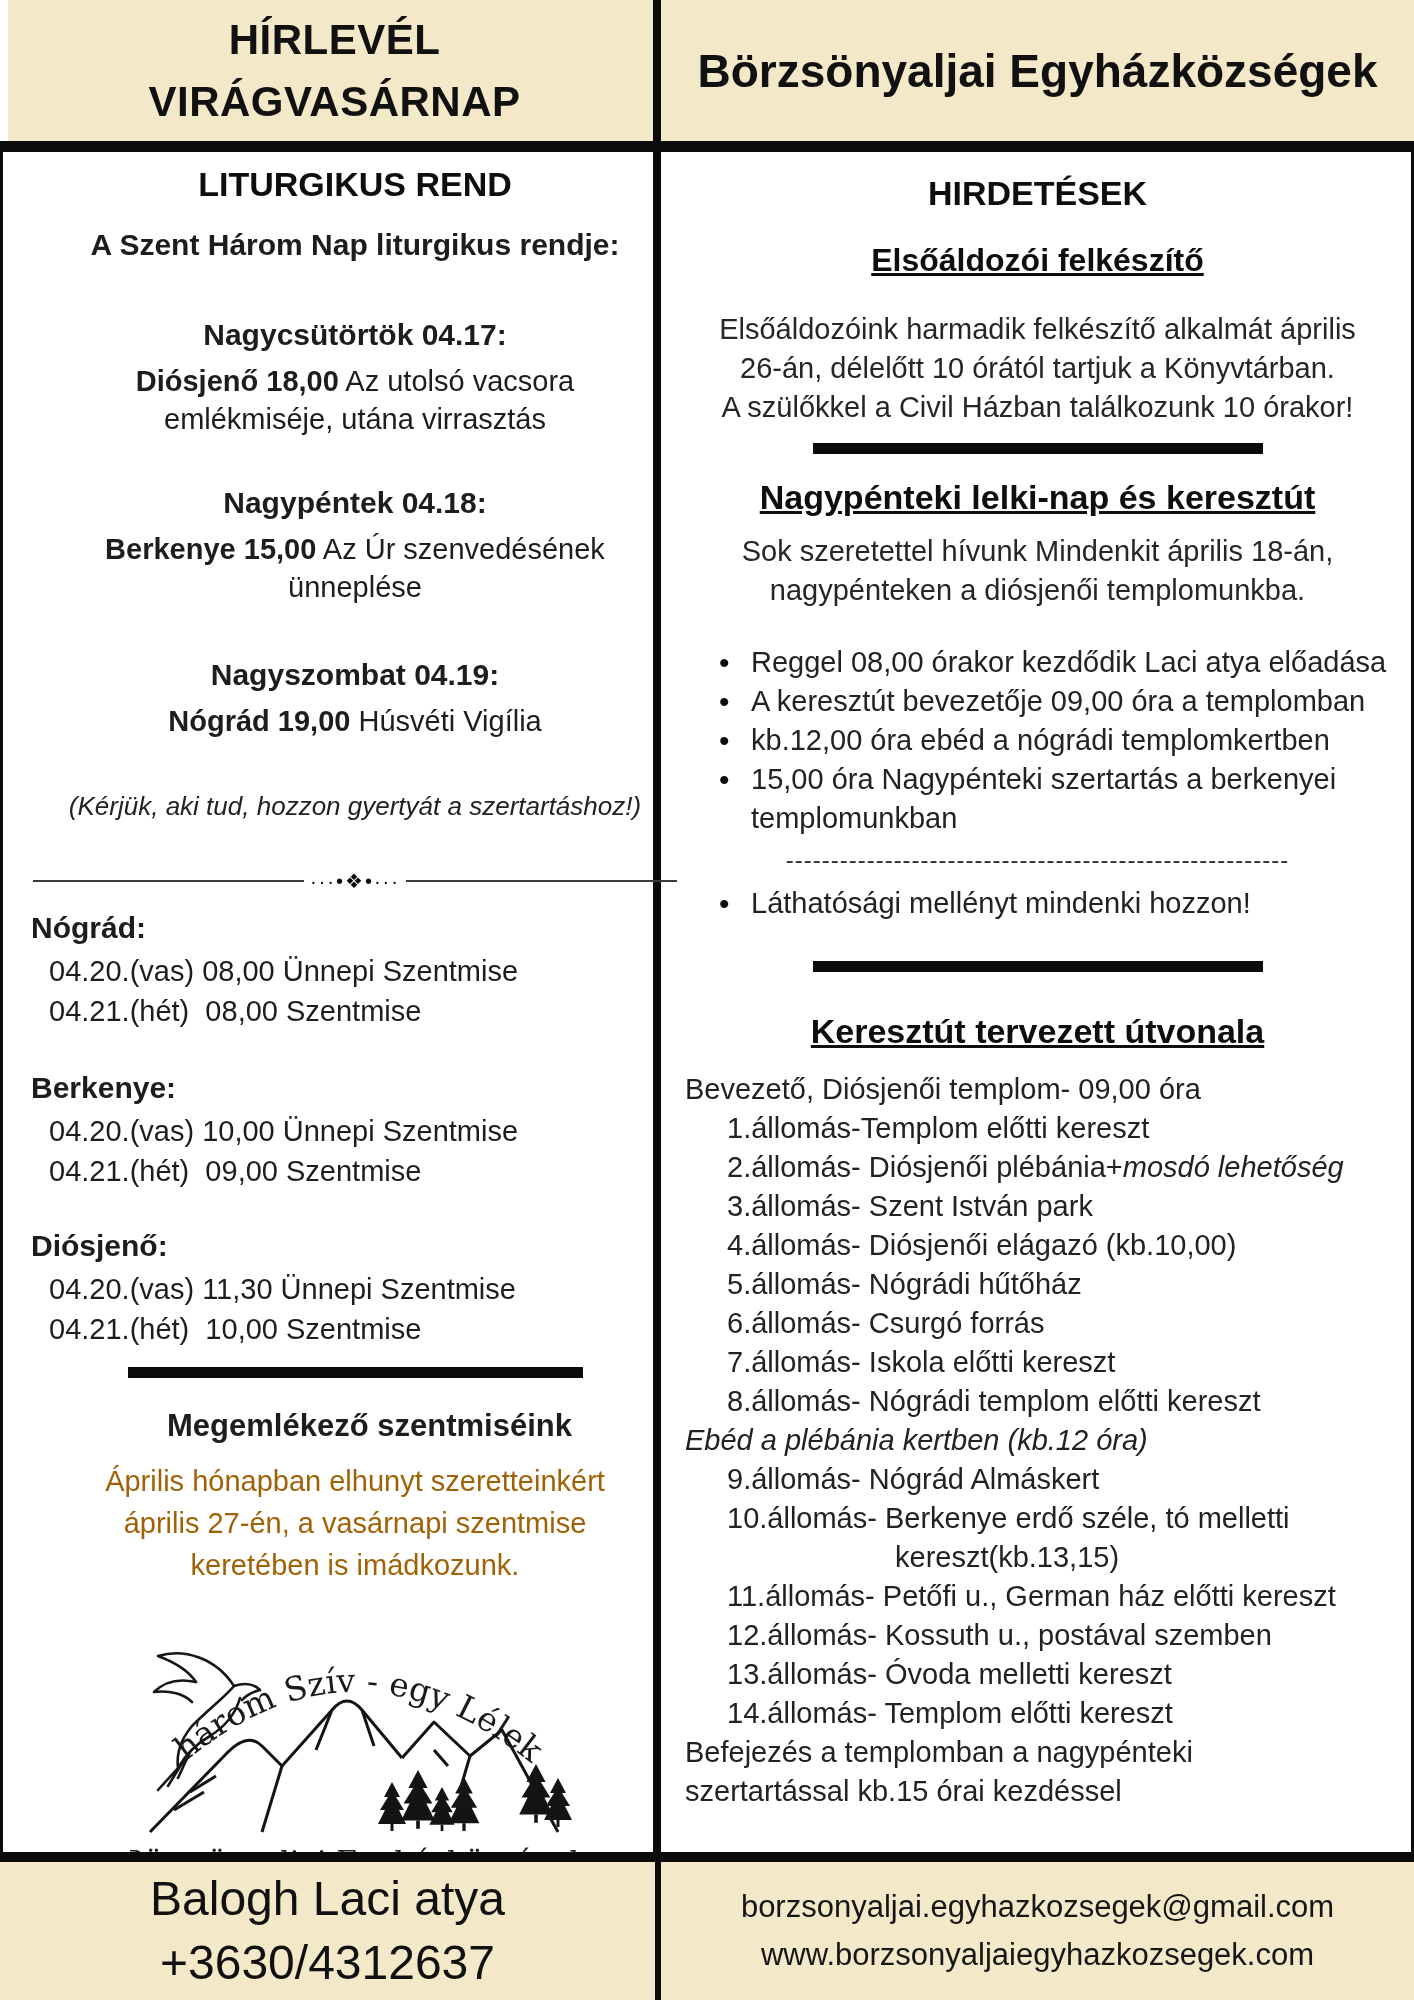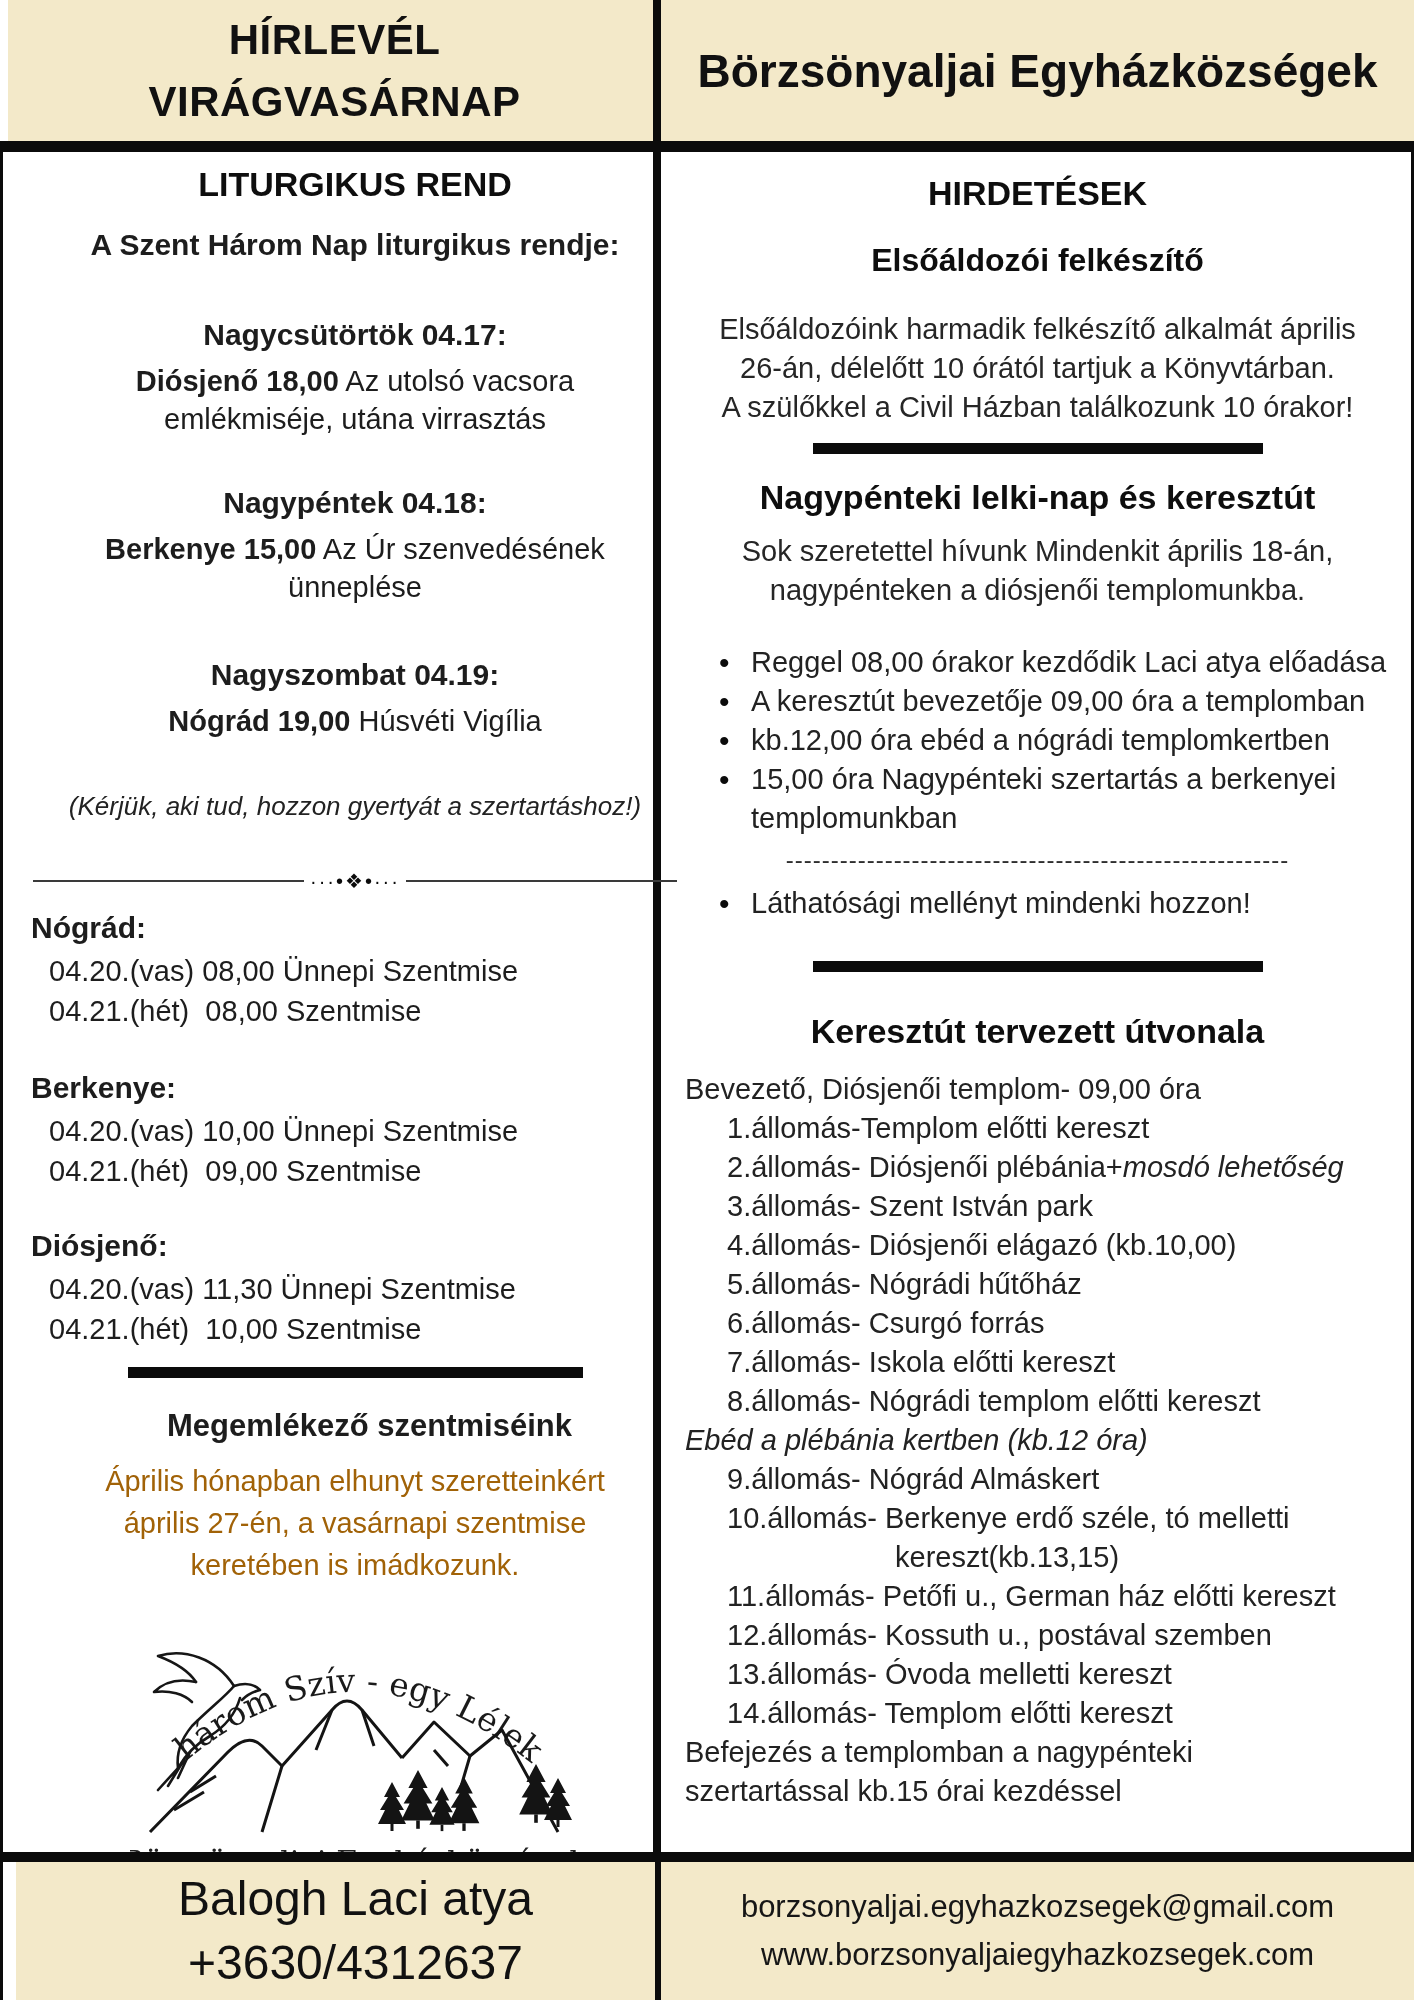--- a/index.html
+++ b/index.html
@@ -17,21 +17,21 @@
   .hdr-left{left:8px;width:653px;}
   .hdr-right{left:661px;width:753px;}
   .hdr-left .hline{font-size:42px;font-weight:bold;line-height:62px;letter-spacing:.5px;color:#111;}
   .hdr-right .hline{font-size:46px;font-weight:bold;color:#111;}
   
   .col{position:absolute;top:152px;height:1700px;}
   .col-left{left:3px;width:704px;}
   .col-right{left:661px;width:753px;padding:0 24px;box-sizing:border-box;}
   .center{text-align:center;}
   h2{font-size:34px;line-height:38px;font-weight:bold;margin:0;color:#0e0e0e;}
-  h3{font-size:32px;line-height:36px;font-weight:bold;margin:0;color:#0e0e0e;}
+  h3{font-size:32px;line-height:36px;font-weight:bold;margin:0;color:#0e0e0e;text-decoration:underline;}
   .t-liturg{margin-top:14px;font-size:34px;line-height:36px;}
   .t-sub{margin-top:26px;font-size:30px;line-height:34px;font-weight:bold;}
   .day-h{margin-top:56px;font-size:30px;line-height:34px;font-weight:bold;}
   .day-h2{margin-top:48px;}.day-h3{margin-top:52px;}
   .day-desc{margin:10px auto 0;max-width:570px;font-size:29px;line-height:38px;}
   .day-desc b{font-weight:bold;}
   .note{margin-top:51px;font-size:26px;line-height:30px;font-style:italic;color:#222;}
   .orn{margin:50px 30px 0;display:flex;align-items:center;height:20px;}
   .orn .line{flex:1;height:2px;background:#3a3a3a;}
   .orn .glyph{padding:0 6px;font-size:20px;letter-spacing:2px;color:#0b0b0b;white-space:nowrap;}
@@ -60,21 +60,21 @@
   .t-route{margin-top:40px;font-size:34px;line-height:38px;}
   .route{margin-top:20px;font-size:29px;line-height:39px;color:#222;}
   .rline{white-space:nowrap;}
   .rline .it{font-style:italic;}
   .i0{margin-left:0;}
   .i1{margin-left:42px;}
   .i2{margin-left:210px;}
   
   .ftr{position:absolute;top:1862px;height:138px;background:#f3e9c9;display:flex;flex-direction:column;
        align-items:center;justify-content:center;}
-  .ftr-left{left:16px;width:599px;padding-left:40px;}
+  .ftr-left{left:0;width:655px;}
   .ftr-right{left:661px;width:753px;text-align:center;}
   .ftr-left .fline{font-size:48px;line-height:64px;color:#111;}
   .ftr-right .fline{font-size:31px;line-height:48px;color:#161616;}
 </style>
 </head>
 <body>
 
 <div class="page">
 
   <div class="hdr hdr-left">

